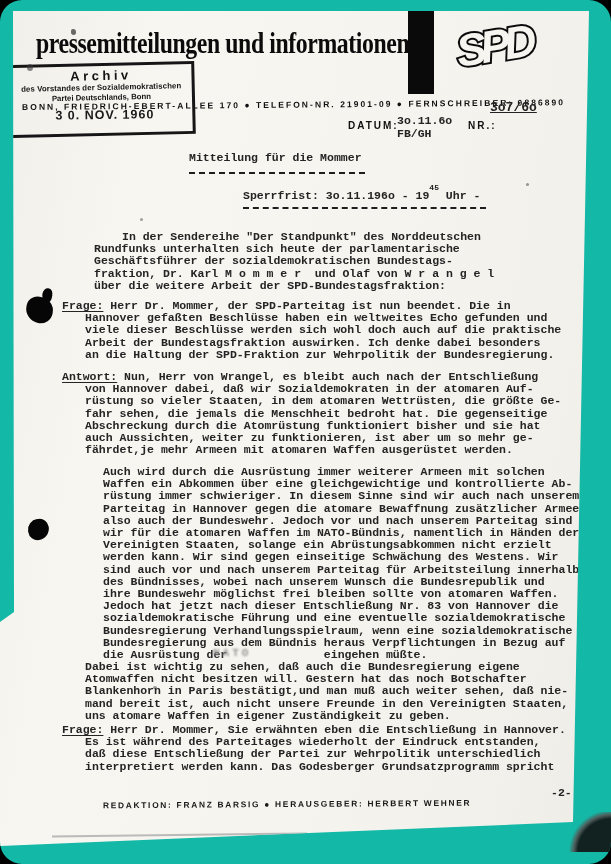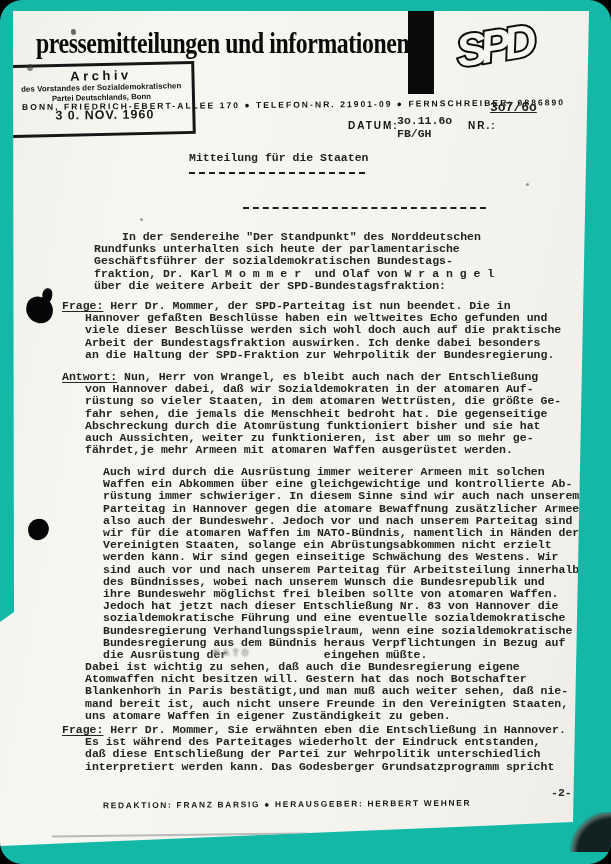--- a/index.html
+++ b/index.html
@@ -112,23 +112,24 @@
       <div class="stamp-l3">Partei Deutschlands, Bonn</div>
       <div class="stamp-date">3 0. NOV. 1960</div>
     </div>
 
     <div class="print-label datum-label">DATUM:</div>
     <div class="tw datum-value">3o.11.6o</div>
     <div class="print-label nr-label">NR.:</div>
     <div class="tw nr-value">3o7/6o</div>
     <div class="tw fb-value">FB/GH</div>
 
-    <div class="tw doc-heading">Mitteilung für die Staaten</div>
+    <div class="tw doc-heading">Mitteilung für die Mommer</div>
     <div class="dashline u-heading"></div>
 
+    <div class="tw embargo"><span>Sperrfrist: 3o.11.196o - 19</span><sup>45</sup><span> Uhr -</span></div>
     <div class="dashline u-embargo"></div>
 
     <div class="para p-intro">In der Sendereihe "Der Standpunkt" des Norddeutschen
 Rundfunks unterhalten sich heute der parlamentarische
 Geschäftsführer der sozialdemokratischen Bundestags-
 fraktion, Dr. Karl M o m m e r  und Olaf von W r a n g e l
 über die weitere Arbeit der SPD-Bundestagsfraktion:</div>
 
     <div class="para p-a1"><span class="plabel">Antwort:</span><span class="ptext"> Nun, Herr von Wrangel, es bleibt auch nach der Entschließung
 von Hannover dabei, daß wir Sozialdemokraten in der atomaren Auf-

